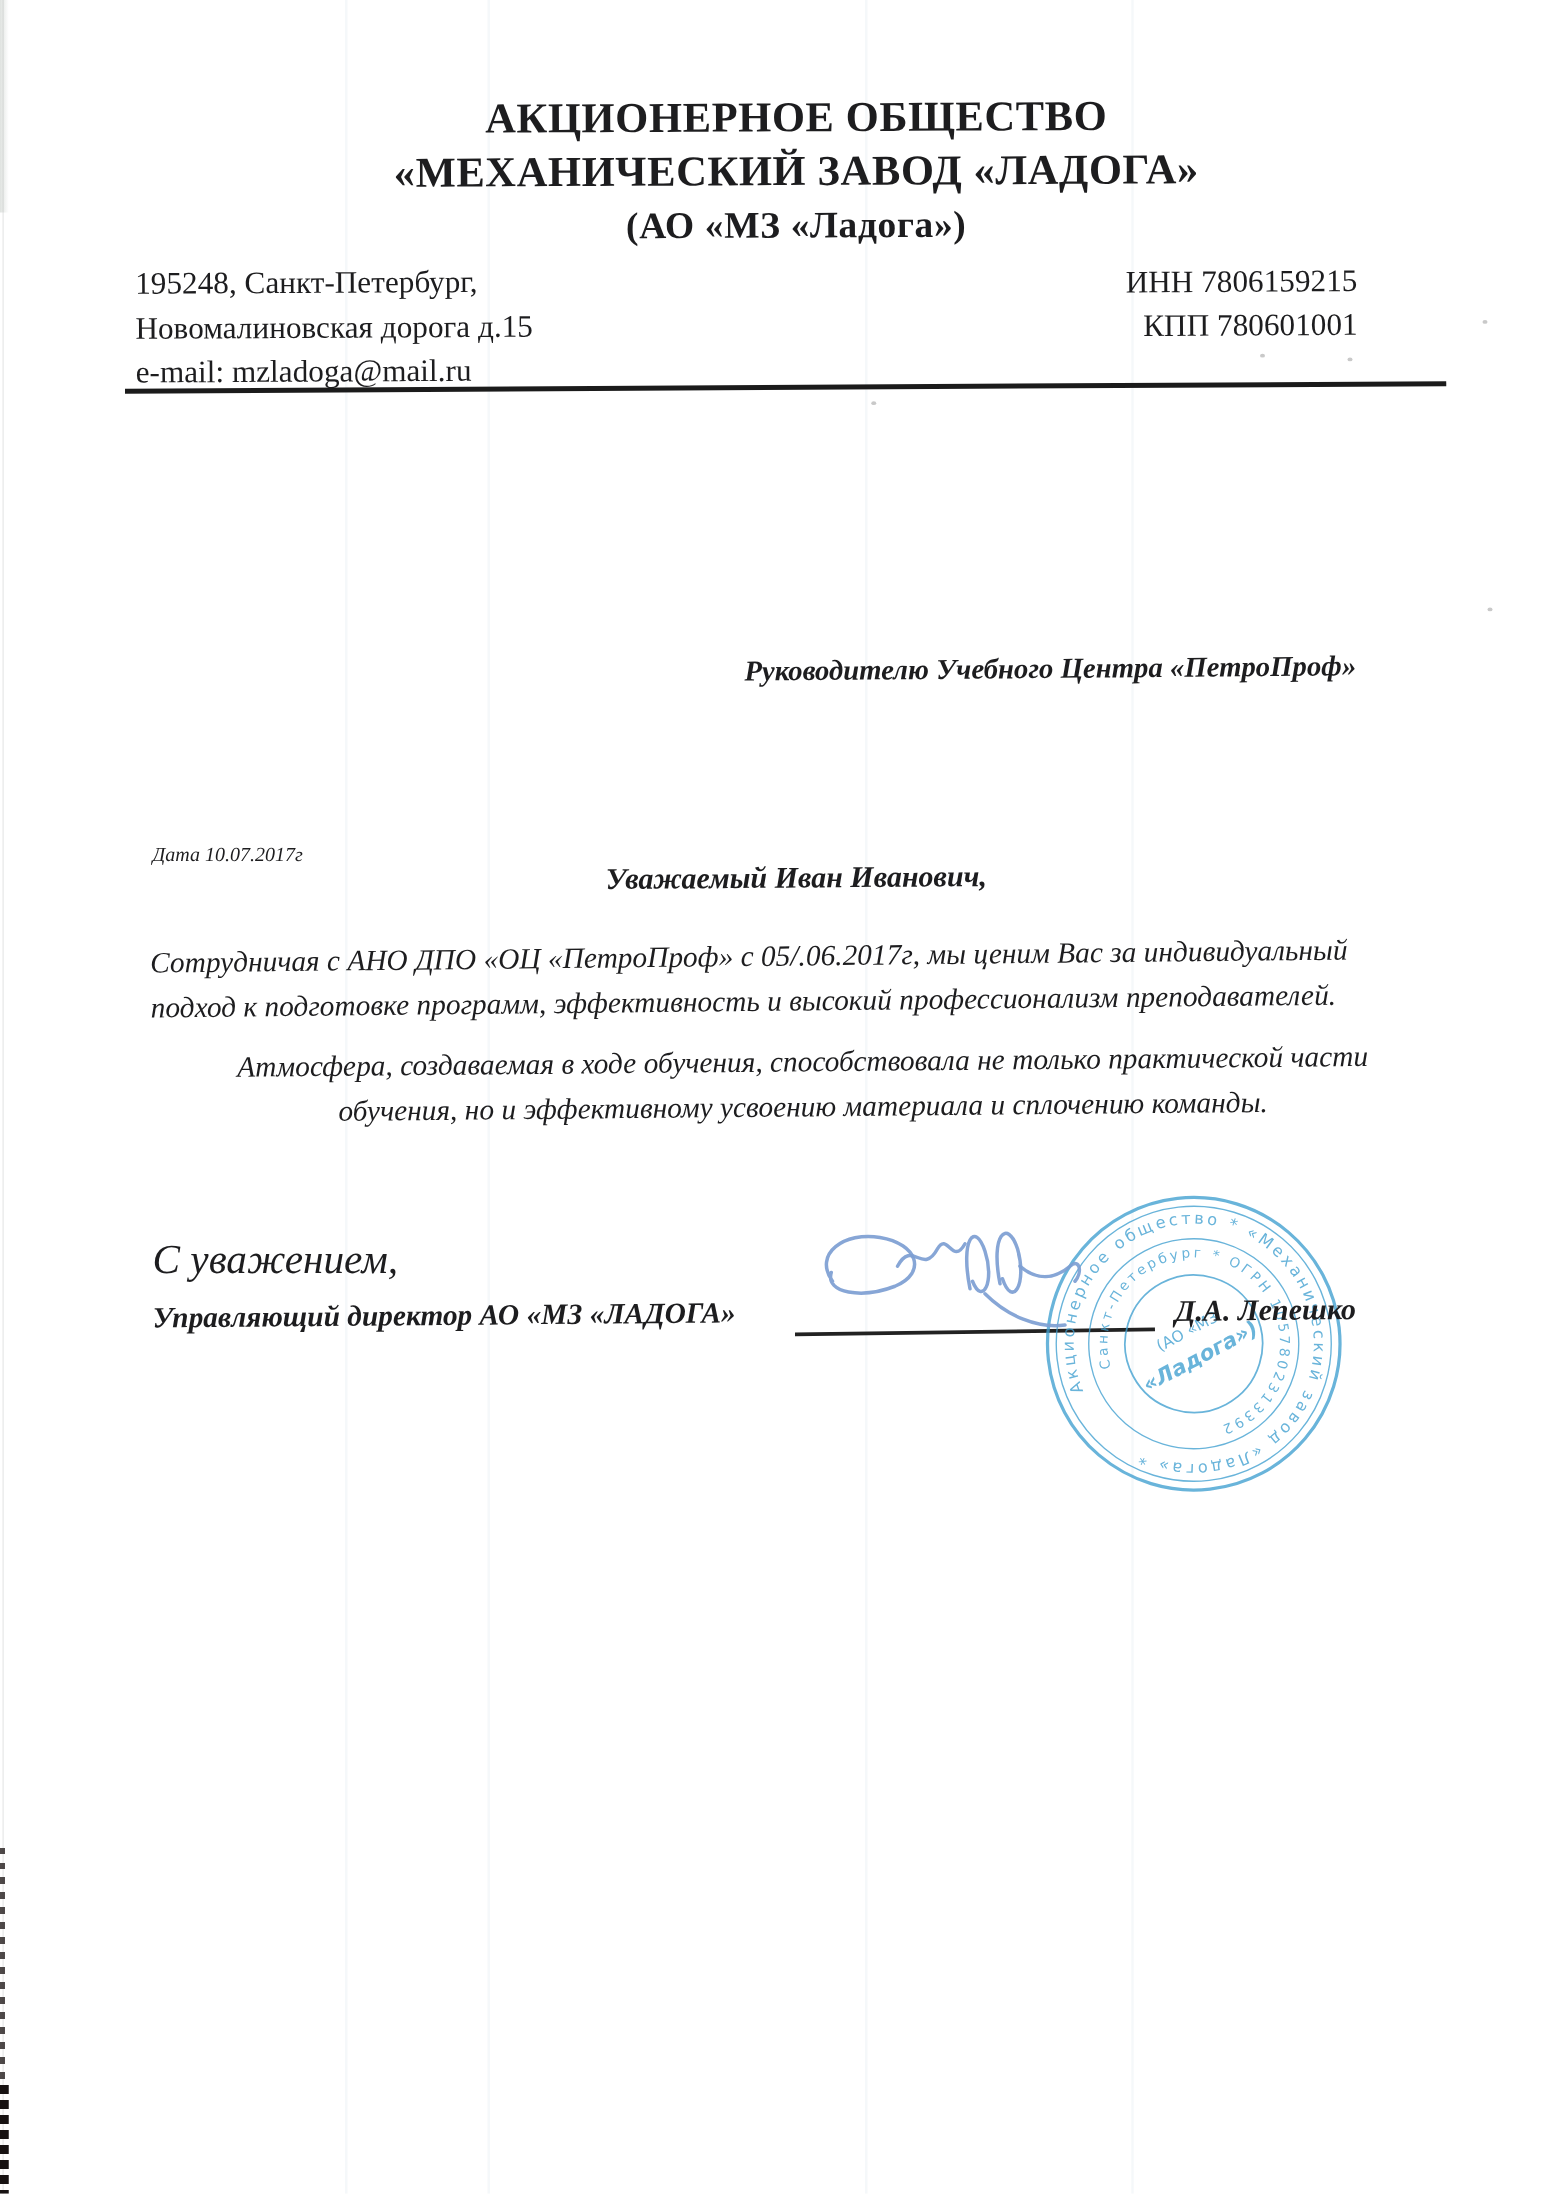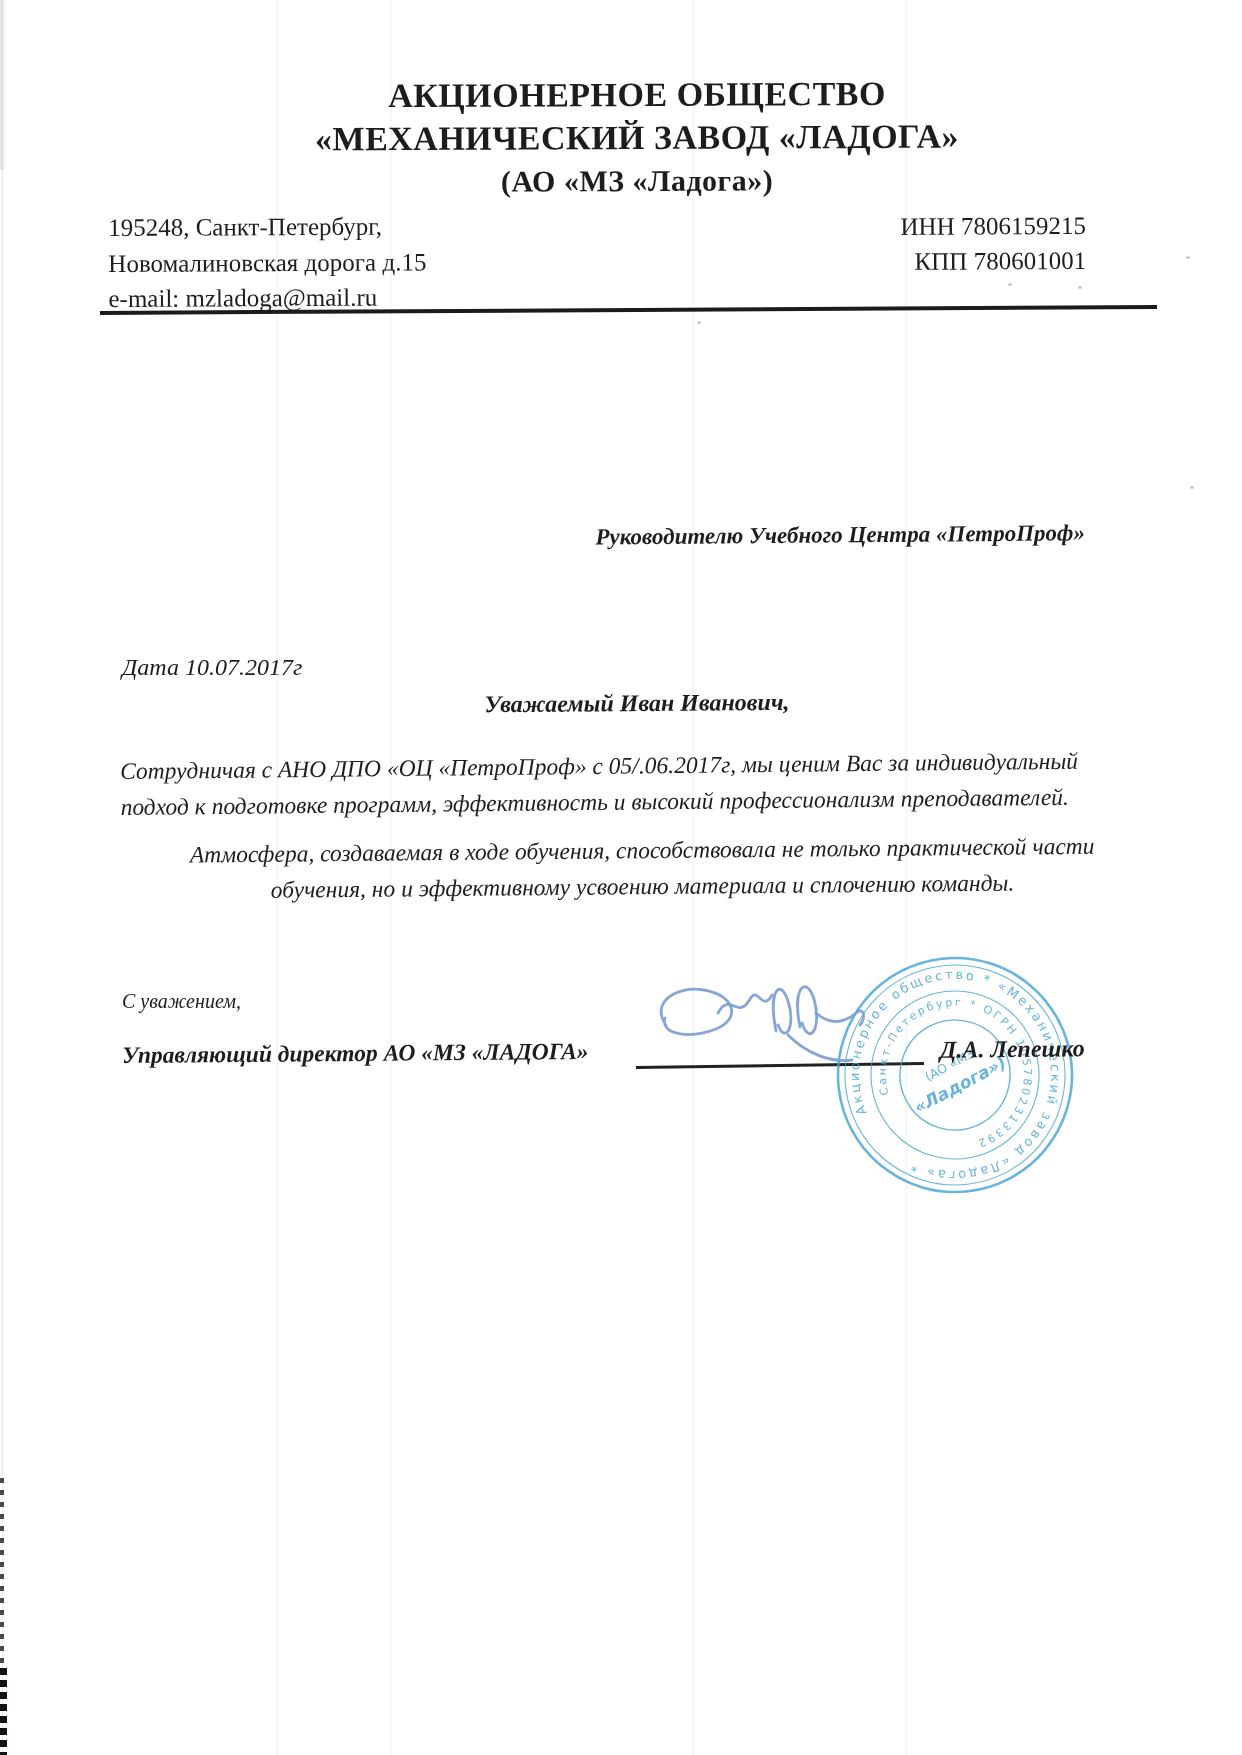--- a/index.html
+++ b/index.html
@@ -19,27 +19,27 @@
   
   .org-line{left:32px;width:1210px;text-align:center;font-weight:bold;letter-spacing:.5px;transform:rotate(-.25deg);}
   .org-1{top:76px;font-size:34px;}
   .org-2{top:119px;font-size:34px;}
   .org-3{top:164px;font-size:30px;}
   .addr{left:108px;top:210px;font-size:25px;line-height:35.5px;transform:rotate(-.3deg);transform-origin:left top;white-space:nowrap;}
   .taxids{left:700px;top:209px;width:386px;text-align:right;font-size:25px;line-height:35px;transform:rotate(-.35deg);white-space:nowrap;}
   .rule{left:100px;top:311px;width:1057px;height:3.5px;background:#1b1b1b;transform:rotate(-.33deg);transform-origin:left center;}
   
   .recipient{left:445px;top:523px;width:640px;text-align:right;font-size:23px;font-weight:bold;font-style:italic;transform:rotate(-.5deg);white-space:nowrap;}
-  .dateline{left:122px;top:654px;font-size:24px;font-style:italic;white-space:nowrap;}
+  .dateline{left:122px;top:676px;font-size:16px;font-style:italic;white-space:nowrap;}
   .salutation{left:27px;top:690px;width:1220px;text-align:center;font-size:24px;font-weight:bold;font-style:italic;transform:rotate(-.45deg);}
   .para1{left:120px;top:754px;width:1030px;font-size:23.5px;font-style:italic;line-height:35.5px;transform:rotate(-.62deg);transform-origin:left top;}
   .para1 div{white-space:nowrap;}
   .para2{left:27px;top:838px;width:1230px;text-align:center;font-size:23.5px;font-style:italic;line-height:36px;transform:rotate(-.55deg);transform-origin:left top;}
   .para2 div{white-space:nowrap;}
-  .regards{left:122px;top:990px;font-size:20px;font-style:italic;white-space:nowrap;}
+  .regards{left:122px;top:990px;font-size:33px;font-style:italic;white-space:nowrap;}
   .sig-title{left:122px;top:1042px;font-size:23.5px;font-weight:bold;font-style:italic;transform:rotate(-.5deg);transform-origin:left top;white-space:nowrap;}
   .sig-rule{left:636px;top:1066px;width:288px;height:2.6px;background:#222;transform:rotate(-.8deg);transform-origin:left center;}
   .sig-name{left:940px;top:1036px;font-size:24px;font-weight:bold;font-style:italic;transform:rotate(-.6deg);white-space:nowrap;z-index:5;}
   
   .signature-svg{left:638px;top:973px;z-index:4;}
   .signature-svg path{fill:none;stroke:#7d9ed2;stroke-width:2.8;stroke-linecap:round;opacity:.92;}
   .stamp-svg{left:805px;top:925px;z-index:2;opacity:.78;}
   .stamp-svg circle{fill:none;stroke:#3f9fd0;}
   .stamp-svg text{fill:#3f9fd0;font-family:"DejaVu Sans","Liberation Sans",sans-serif;}
   .stamp-ring1{font-size:13px;letter-spacing:2.4px;}

